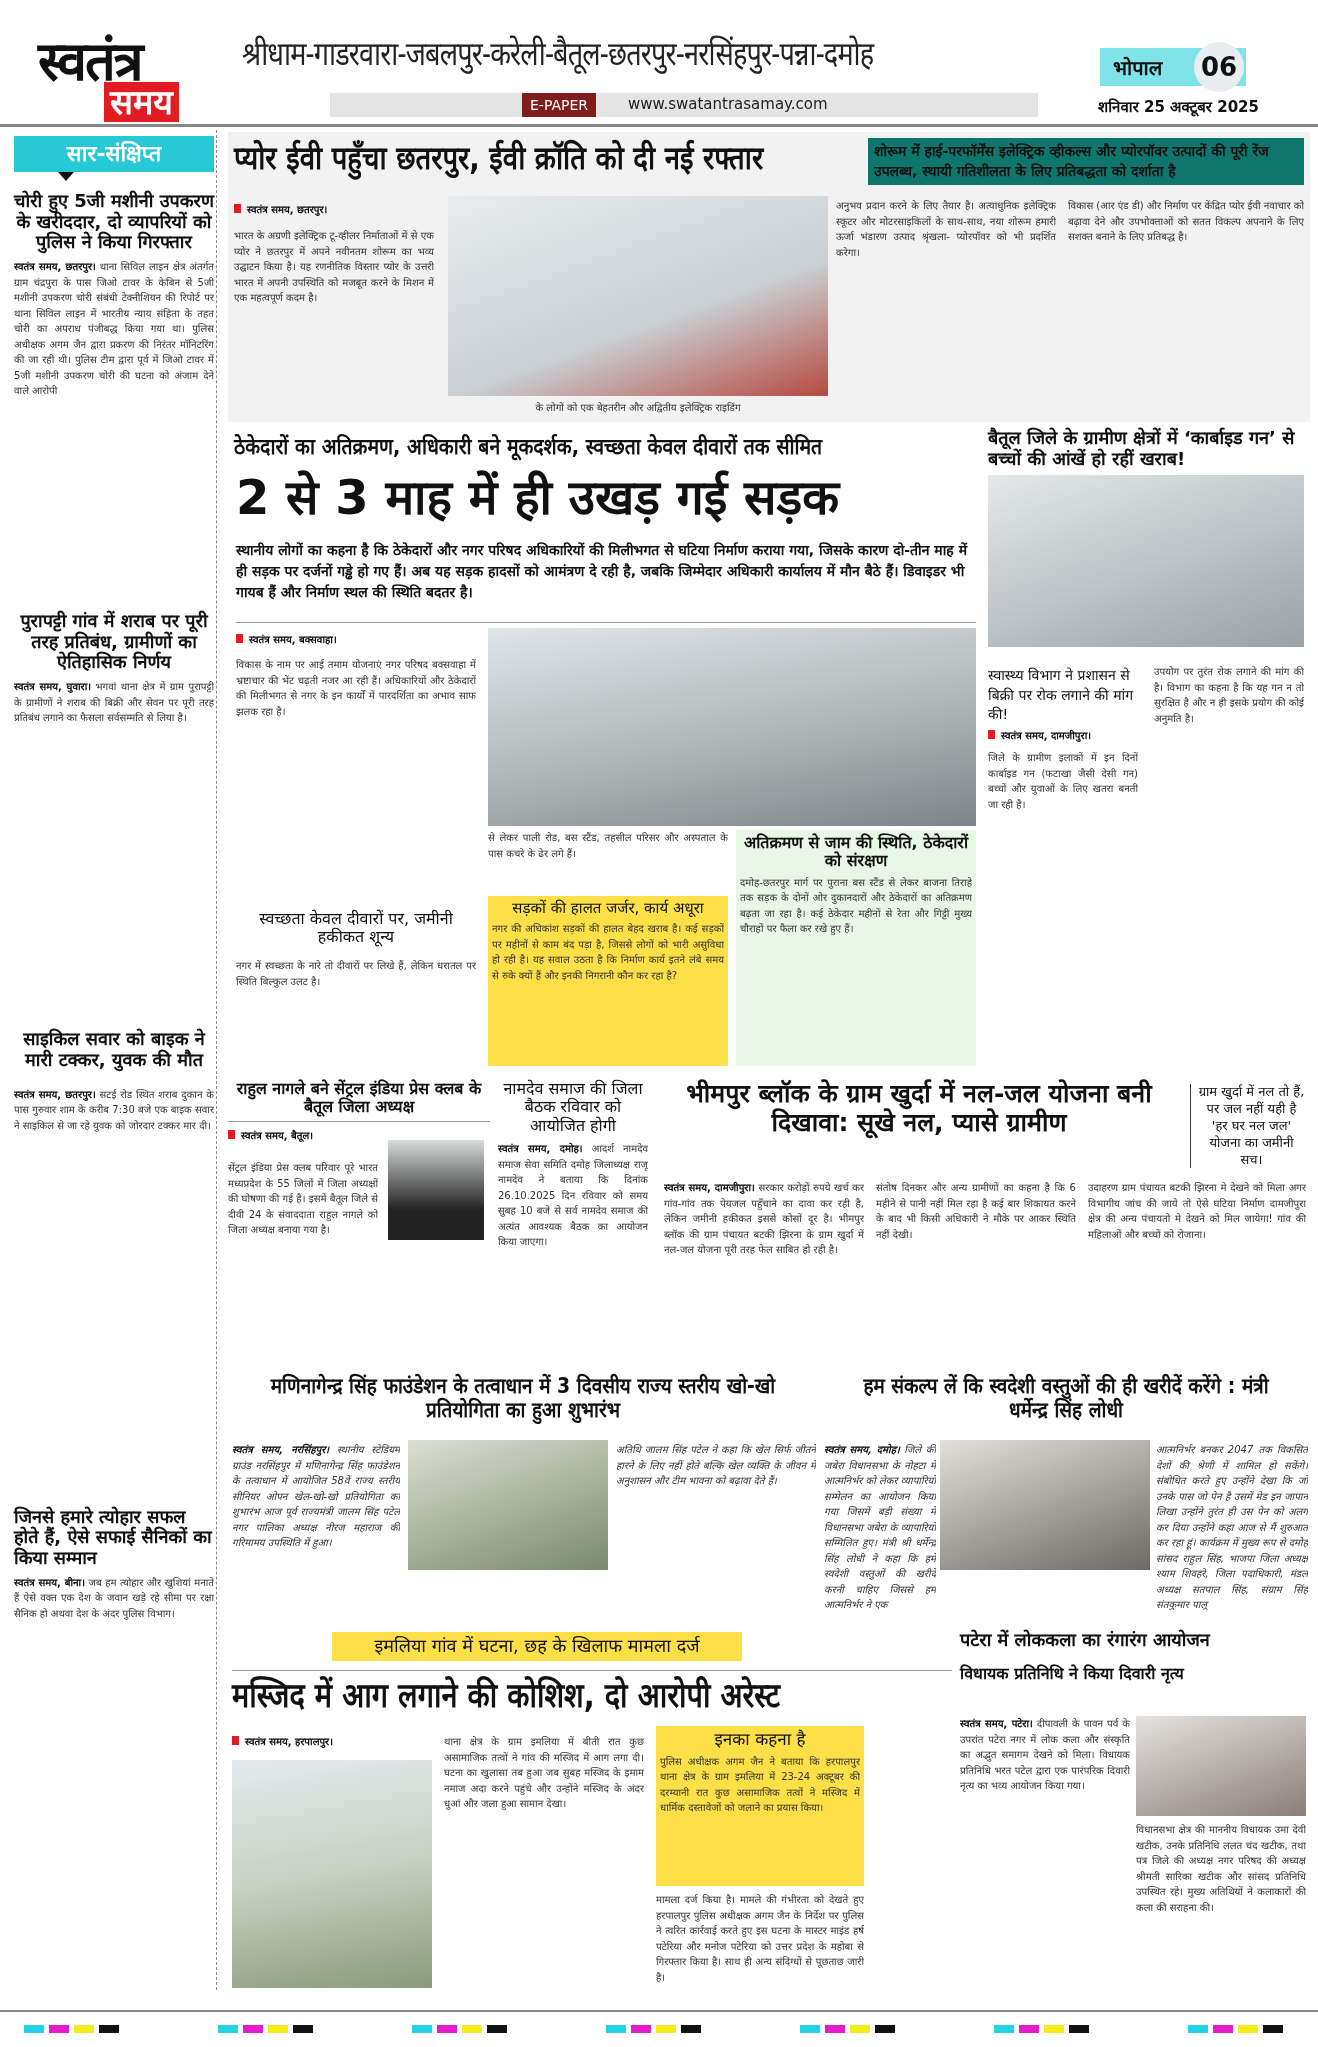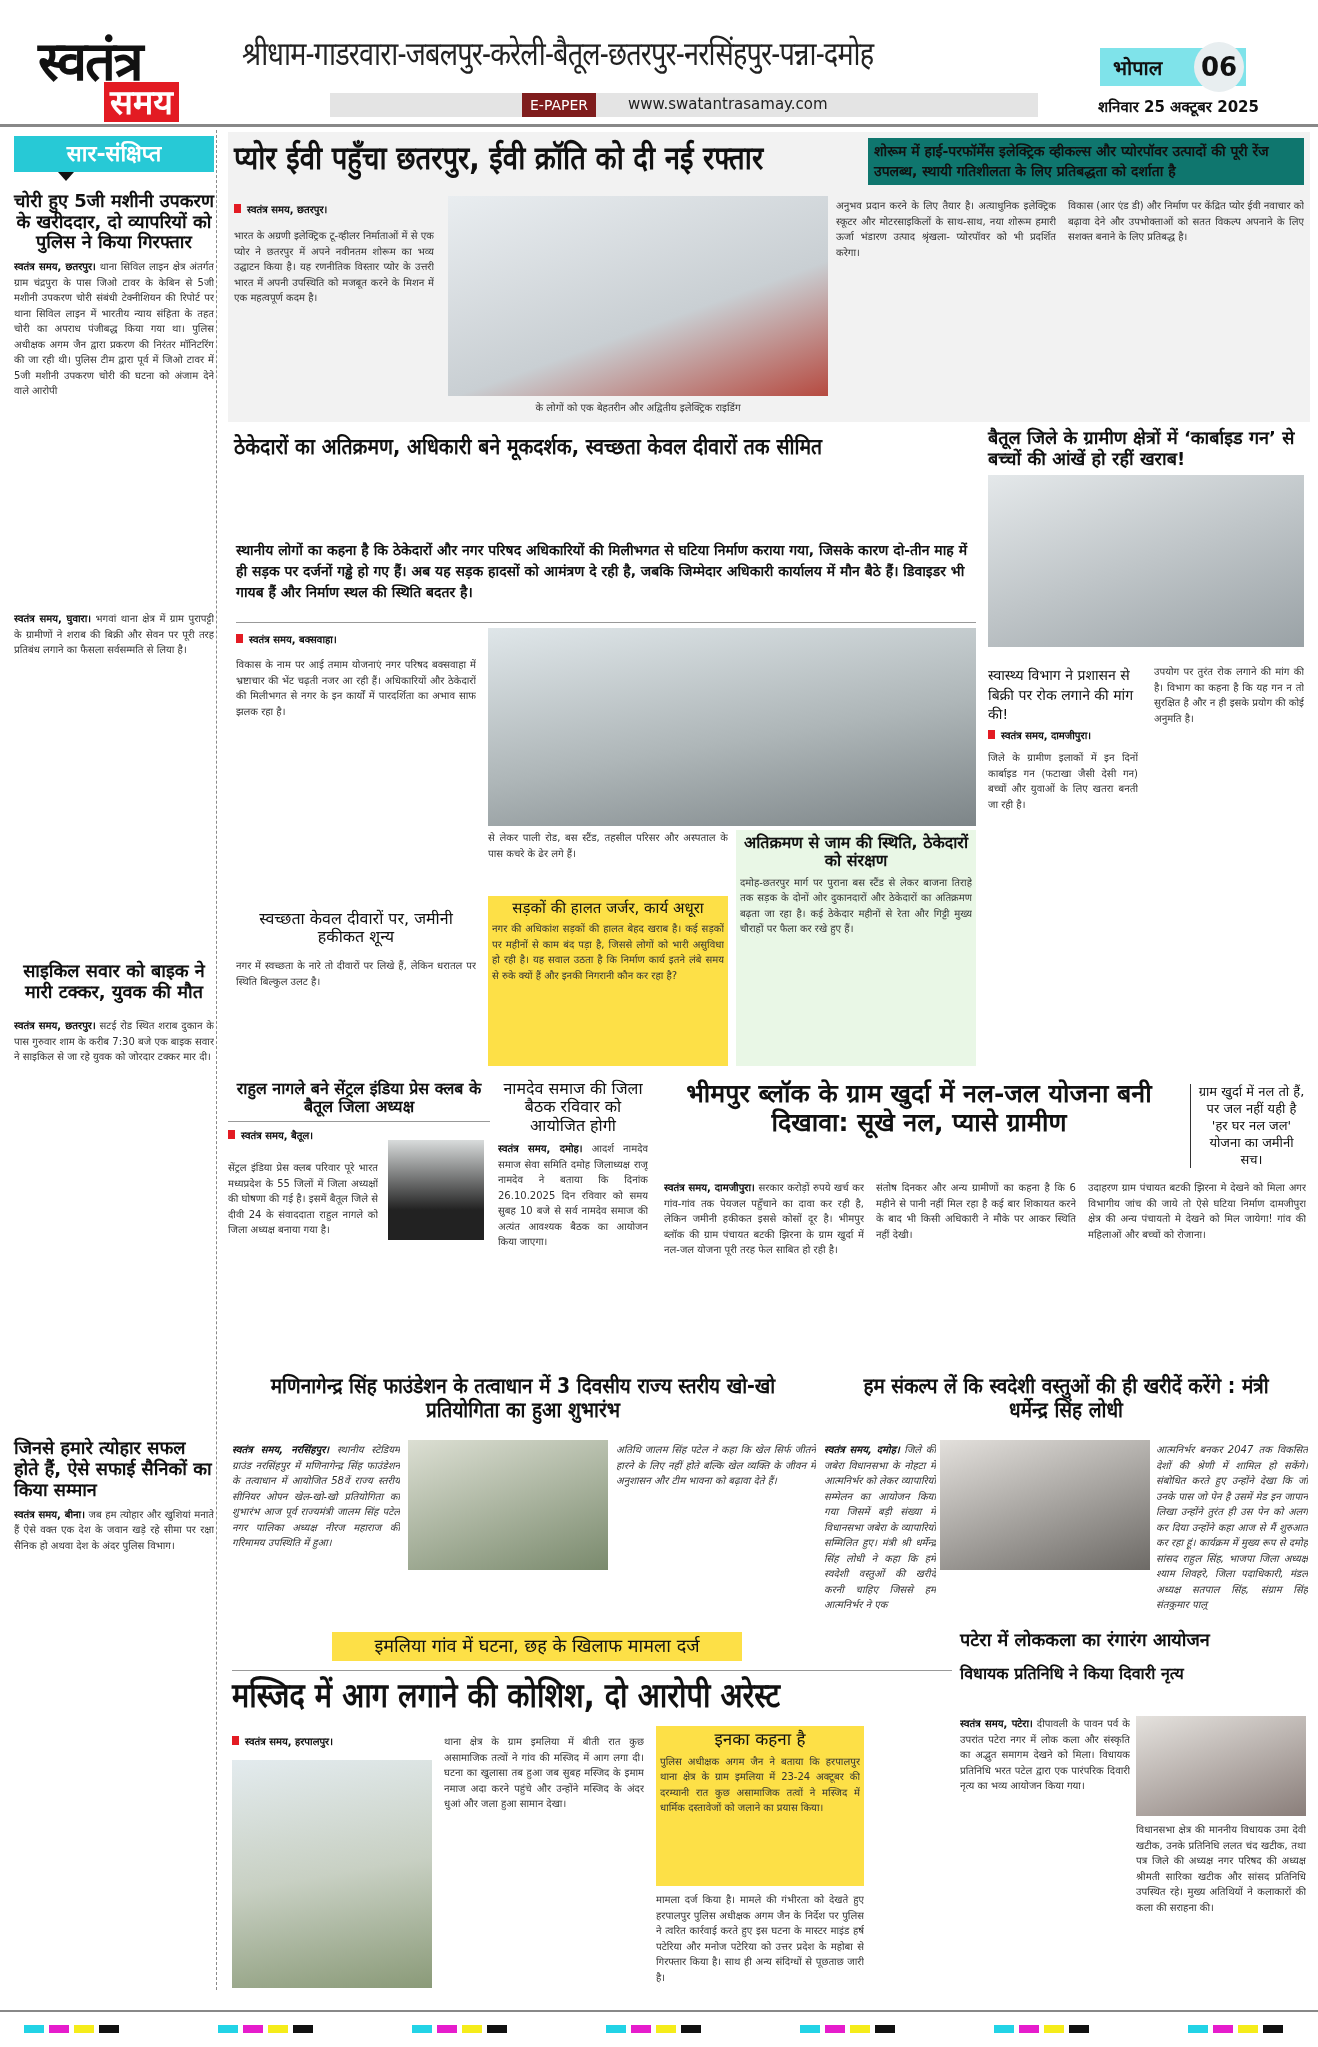--- a/index.html
+++ b/index.html
@@ -52,20 +52,21 @@
 
 <div class="abs side-divider"></div>
 <div class="abs side">
   <div class="side-head">सार-संक्षिप्त</div>
   <div class="side-arrow"></div>
   <div style="margin-top:10px">
     <div class="hd" style="font-size:18px">चोरी हुए 5जी मशीनी उपकरण के खरीददार, दो व्यापरियों को पुलिस ने किया गिरफ्तार</div>
     <div class="body" style="margin-top:6px;height:330px;overflow:hidden"><span class="byline">स्वतंत्र समय, छतरपुर।</span> <span>थाना सिविल लाइन क्षेत्र अंतर्गत ग्राम चंद्रपुरा के पास जिओ टावर के केबिन से 5जी मशीनी उपकरण चोरी संबंधी टेक्नीशियन की रिपोर्ट पर थाना सिविल लाइन में भारतीय न्याय संहिता के तहत चोरी का अपराध पंजीबद्ध किया गया था। पुलिस अधीक्षक अगम जैन द्वारा प्रकरण की निरंतर मॉनिटरिंग की जा रही थी। पुलिस टीम द्वारा पूर्व में जिओ टावर में 5जी मशीनी उपकरण चोरी की घटना को अंजाम देने वाले आरोपी</span></div>
   </div>
   <div style="margin-top:22px">
+    <div class="hd" style="font-size:18px">पुरापट्टी गांव में शराब पर पूरी तरह प्रतिबंध, ग्रामीणों का ऐतिहासिक निर्णय</div>
     <div class="body" style="margin-top:6px;height:330px;overflow:hidden"><span class="byline">स्वतंत्र समय, घुवारा।</span> <span>भगवां थाना क्षेत्र में ग्राम पुरापट्टी के ग्रामीणों ने शराब की बिक्री और सेवन पर पूरी तरह प्रतिबंध लगाने का फैसला सर्वसम्मति से लिया है।</span></div>
   </div>
   <div style="margin-top:20px">
     <div class="hd" style="font-size:18px">साइकिल सवार को बाइक ने मारी टक्कर, युवक की मौत</div>
     <div class="body" style="margin-top:16px;height:400px;overflow:hidden"><span class="byline">स्वतंत्र समय, छतरपुर।</span> <span>सटई रोड स्थित शराब दुकान के पास गुरुवार शाम के करीब 7:30 बजे एक बाइक सवार ने साइकिल से जा रहे युवक को जोरदार टक्कर मार दी।</span></div>
   </div>
   <div style="margin-top:20px">
     <div class="hd" style="font-size:18px;text-align:left">जिनसे हमारे त्योहार सफल होते हैं, ऐसे सफाई सैनिकों का किया सम्मान</div>
     <div class="body" style="margin-top:6px;height:380px;overflow:hidden"><span class="byline">स्वतंत्र समय, बीना।</span> <span>जब हम त्योहार और खुशियां मनाते हैं ऐसे वक्त एक देश के जवान खड़े रहे सीमा पर रक्षा सैनिक हो अथवा देश के अंदर पुलिस विभाग।</span></div>
   </div>
@@ -77,20 +78,21 @@
   <div class="abs body" style="left:6px;top:70px;width:200px"><span class="red-sq"></span><span class="byline">स्वतंत्र समय, छतरपुर।</span></div>
   <div class="abs body" style="left:6px;top:96px;width:200px;height:190px;overflow:hidden">भारत के अग्रणी इलेक्ट्रिक टू-व्हीलर निर्माताओं में से एक प्योर ने छतरपुर में अपने नवीनतम शोरूम का भव्य उद्घाटन किया है। यह रणनीतिक विस्तार प्योर के उत्तरी भारत में अपनी उपस्थिति को मजबूत करने के मिशन में एक महत्वपूर्ण कदम है।</div>
   <div class="abs photo" style="left:220px;top:64px;width:380px;height:200px;background:linear-gradient(160deg,#e9edf0,#c9cfd3 60%,#b64a40)"></div>
   <div class="abs body" style="left:220px;top:268px;width:380px;text-align:center">के लोगों को एक बेहतरीन और अद्वितीय इलेक्ट्रिक राइडिंग</div>
   <div class="abs body" style="left:840px;top:66px;width:236px;height:220px;overflow:hidden">विकास (आर एंड डी) और निर्माण पर केंद्रित प्योर ईवी नवाचार को बढ़ावा देने और उपभोक्ताओं को सतत विकल्प अपनाने के लिए सशक्त बनाने के लिए प्रतिबद्ध है।</div>
   <div class="abs body" style="left:608px;top:66px;width:220px;height:220px;overflow:hidden">अनुभव प्रदान करने के लिए तैयार है। अत्याधुनिक इलेक्ट्रिक स्कूटर और मोटरसाइकिलों के साथ-साथ, नया शोरूम हमारी ऊर्जा भंडारण उत्पाद श्रृंखला- प्योरपॉवर को भी प्रदर्शित करेगा।</div>
 </div>
 
 <div class="abs" style="left:228px;top:432px;width:752px;height:640px">
   <div class="abs hd" style="left:6px;top:2px;font-size:22px;text-align:left;transform:scaleX(.88);transform-origin:left;white-space:nowrap">ठेकेदारों का अतिक्रमण, अधिकारी बने मूकदर्शक, स्वच्छता केवल दीवारों तक सीमित</div>
+  <div class="abs hd" style="left:8px;top:38px;font-size:48px;text-align:left;white-space:nowrap">2 से 3 माह में ही उखड़ गई सड़क</div>
   <div class="abs" style="left:8px;top:108px;width:740px;font-size:14px;font-weight:bold;line-height:1.5">स्थानीय लोगों का कहना है कि ठेकेदारों और नगर परिषद अधिकारियों की मिलीभगत से घटिया निर्माण कराया गया, जिसके कारण दो-तीन माह में ही सड़क पर दर्जनों गड्ढे हो गए हैं। अब यह सड़क हादसों को आमंत्रण दे रही है, जबकि जिम्मेदार अधिकारी कार्यालय में मौन बैठे हैं। डिवाइडर भी गायब हैं और निर्माण स्थल की स्थिति बदतर है।</div>
   <div class="abs hr" style="left:8px;top:190px;width:740px"></div>
   <div class="abs body" style="left:8px;top:200px;width:240px"><span class="red-sq"></span><span class="byline">स्वतंत्र समय, बक्सवाहा।</span></div>
   <div class="abs body" style="left:8px;top:225px;width:240px;height:240px;overflow:hidden">विकास के नाम पर आई तमाम योजनाएं नगर परिषद बक्सवाहा में भ्रष्टाचार की भेंट चढ़ती नजर आ रही हैं। अधिकारियों और ठेकेदारों की मिलीभगत से नगर के इन कार्यों में पारदर्शिता का अभाव साफ झलक रहा है।</div>
   <div class="abs hd" style="left:8px;top:478px;width:240px;font-size:16px;font-weight:normal">स्वच्छता केवल दीवारों पर, जमीनी हकीकत शून्य</div>
   <div class="abs body" style="left:8px;top:526px;width:240px;height:110px;overflow:hidden">नगर में स्वच्छता के नारे तो दीवारों पर लिखे हैं, लेकिन धरातल पर स्थिति बिल्कुल उलट है।</div>
   <div class="abs photo" style="left:260px;top:196px;width:488px;height:198px;background:linear-gradient(170deg,#dfe6e9,#aeb6b8 55%,#7d8588)"></div>
   <div class="abs body" style="left:260px;top:398px;width:240px;height:60px;overflow:hidden">से लेकर पाली रोड, बस स्टैंड, तहसील परिसर और अस्पताल के पास कचरे के ढेर लगे हैं।</div>
   <div class="abs gray-box" style="left:260px;top:464px;width:240px;height:170px;padding:4px">
     <div class="hd" style="font-size:15px;font-weight:normal">सड़कों की हालत जर्जर, कार्य अधूरा</div>

